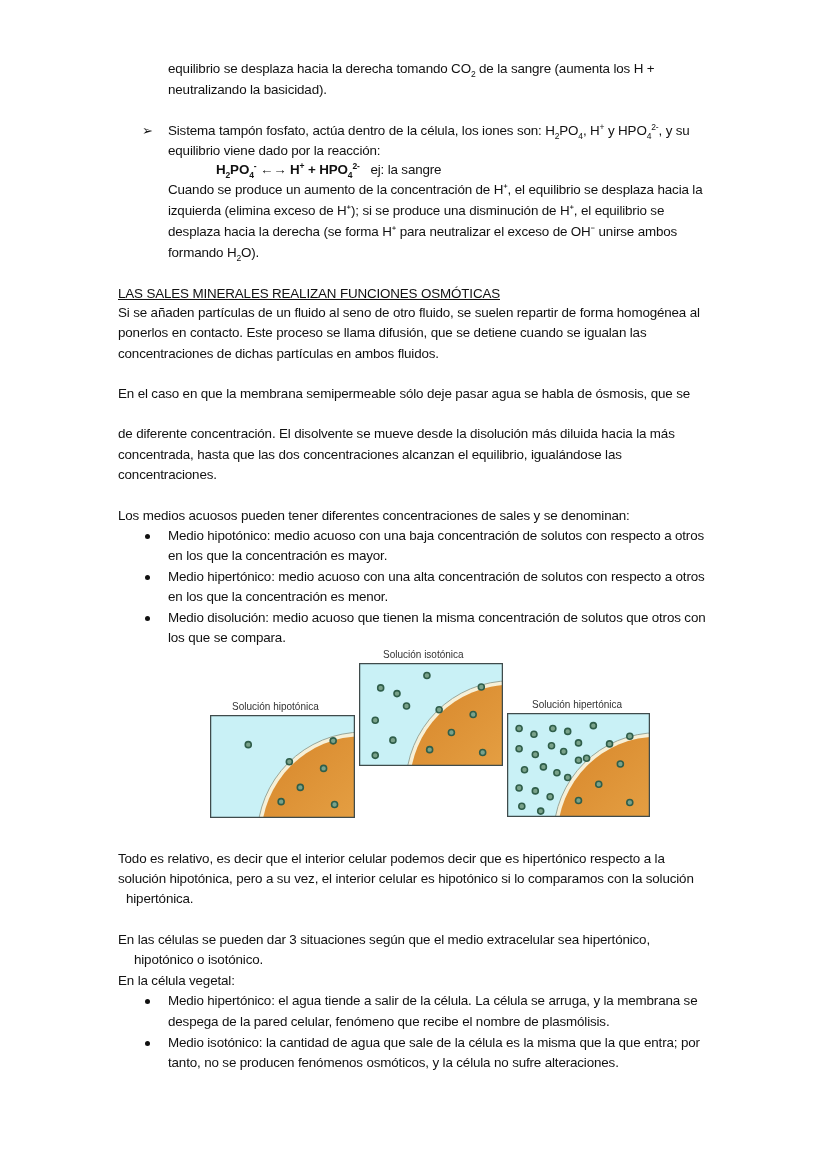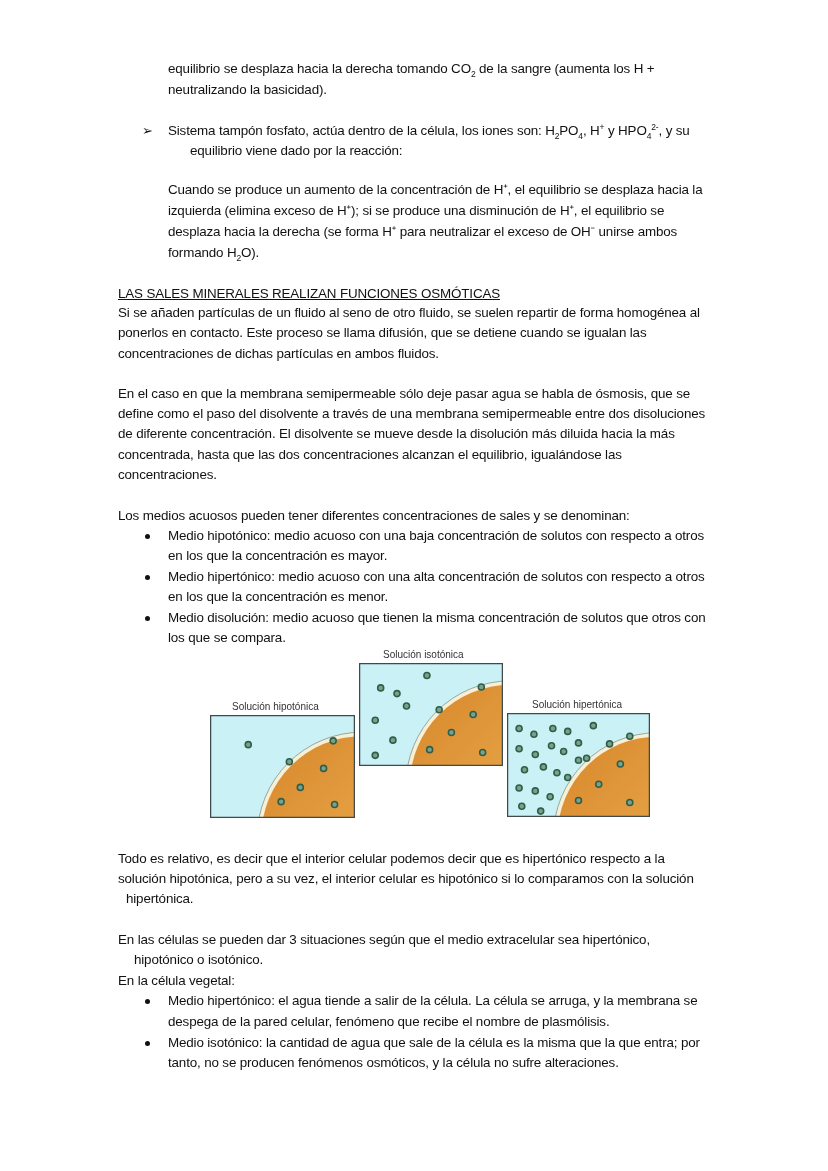--- a/index.html
+++ b/index.html
@@ -18,34 +18,34 @@
 </head>
 <body>
 
 <div class="page">
 
   <div class="ln" style="left:168px;top:59px;"><span>equilibrio se desplaza hacia la derecha tomando CO</span><sub>2</sub><span> de la sangre (aumenta los H +</span></div>
   <div class="ln" style="left:168px;top:80px;">neutralizando la basicidad).</div>
 
   <div class="arrow-bullet" style="left:142px;top:121px;">➢</div>
   <div class="ln" style="left:168px;top:121px;"><span>Sistema tampón fosfato, actúa dentro de la célula, los iones son: H</span><sub>2</sub><span>PO</span><sub>4</sub><span>, H</span><sup>+</sup><span> y HPO</span><sub>4</sub><sup>2-</sup><span>, y su</span></div>
-  <div class="ln" style="left:168px;top:141px;margin-left:22px;">equilibrio viene dado por la reacción:</div>
+  <div class="ln" style="left:168px;top:141px;">equilibrio viene dado por la reacción:</div>
+  <div class="ln" style="left:216px;top:160px;"><span class="b"><span>H</span><sub>2</sub><span>PO</span><sub>4</sub><sup>-</sup><span> ←→ </span><span>H</span><sup>+</sup><span> + HPO</span><sub>4</sub><sup>2-</sup></span>&nbsp;&nbsp;&nbsp;<span>ej: la sangre</span></div>
   <div class="ln" style="left:168px;top:180px;">Cuando se produce un aumento de la concentración de H⁺, el equilibrio se desplaza hacia la</div>
   <div class="ln" style="left:168px;top:201px;">izquierda (elimina exceso de H⁺); si se produce una disminución de H⁺, el equilibrio se</div>
   <div class="ln" style="left:168px;top:222px;">desplaza hacia la derecha (se forma H⁺ para neutralizar el exceso de OH⁻ unirse ambos</div>
   <div class="ln" style="left:168px;top:243px;"><span>formando H</span><sub>2</sub><span>O).</span></div>
 
   <div class="ln u" style="left:118px;top:284px;">LAS SALES MINERALES REALIZAN FUNCIONES OSMÓTICAS</div>
 
   <div class="ln" style="left:118px;top:303px;">Si se añaden partículas de un fluido al seno de otro fluido, se suelen repartir de forma homogénea al</div>
   <div class="ln" style="left:118px;top:323px;">ponerlos en contacto. Este proceso se llama difusión, que se detiene cuando se igualan las</div>
   <div class="ln" style="left:118px;top:344px;">concentraciones de dichas partículas en ambos fluidos.</div>
 
   <div class="ln" style="left:118px;top:384px;">En el caso en que la membrana semipermeable sólo deje pasar agua se habla de ósmosis, que se</div>
-  <div class="ln" style="left:118px;top:404px;">define como el paso del disolvente a través de una membrana semipermeable entre dos disoluciones</div>
   <div class="ln" style="left:118px;top:424px;">de diferente concentración. El disolvente se mueve desde la disolución más diluida hacia la más</div>
   <div class="ln" style="left:118px;top:445px;">concentrada, hasta que las dos concentraciones alcanzan el equilibrio, igualándose las</div>
   <div class="ln" style="left:118px;top:465px;">concentraciones.</div>
 
   <div class="ln" style="left:118px;top:506px;">Los medios acuosos pueden tener diferentes concentraciones de sales y se denominan:</div>
 
   <div class="dot-bullet" style="left:145px;top:534px;"></div>
   <div class="ln" style="left:168px;top:526px;">Medio hipotónico: medio acuoso con una baja concentración de solutos con respecto a otros</div>
   <div class="ln" style="left:168px;top:546px;">en los que la concentración es mayor.</div>
 

